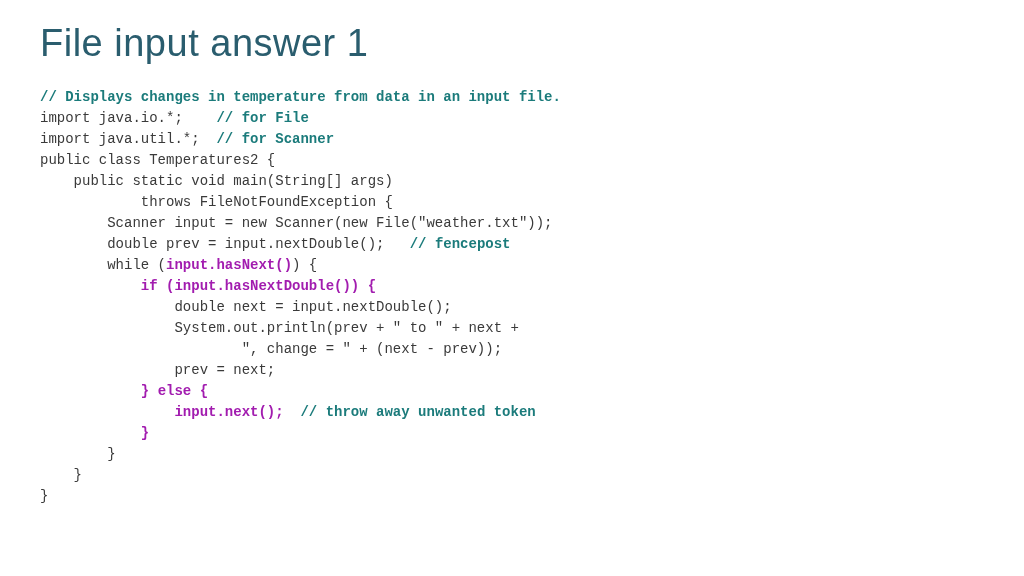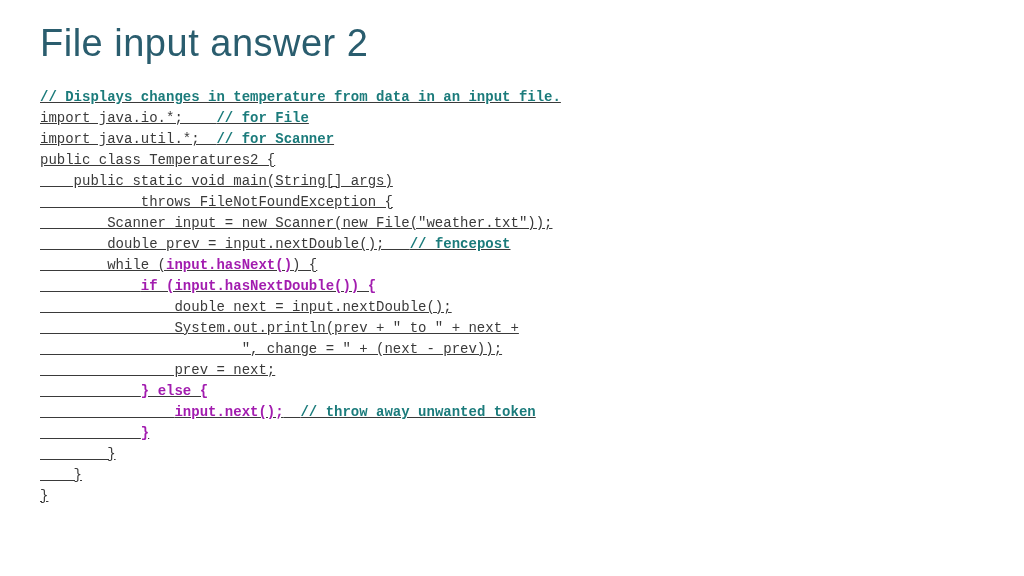--- a/index.html
+++ b/index.html
@@ -31,22 +31,22 @@
     white-space: pre;
   }
   .comment {
     color: #1b7b7b;
     font-weight: bold;
   }
   .bold {
     font-weight: bold;
     color: #a21caf;
   }
-  .lineblock { display: block; text-decoration: underline; }
+  .lineblock { display: block; }
 </style>
 </head>
 <body>
 
 <div class="slide">
-  <h1 class="title">File input answer 2</h1>
+  <h1 class="title">File input answer 1</h1>
 
   <pre class="code"><span class="lineblock"><span class="comment">// Displays changes in temperature from data in an input file.</span></span><span class="lineblock"></span><span class="lineblock"><span>import java.io.*;    </span><span class="comment">// for File</span></span><span class="lineblock"><span>import java.util.*;  </span><span class="comment">// for Scanner</span></span><span class="lineblock"></span><span class="lineblock">public class Temperatures2 {</span><span class="lineblock">    public static void main(String[] args)</span><span class="lineblock">            throws FileNotFoundException {</span><span class="lineblock">        Scanner input = new Scanner(new File("weather.txt"));</span><span class="lineblock"><span>        double prev = input.nextDouble();   </span><span class="comment">// fencepost</span></span><span class="lineblock"><span>        while (</span><span class="bold">input.hasNext()</span><span>) {</span></span><span class="lineblock"><span>            </span><span class="bold">if (input.hasNextDouble()) {</span></span><span class="lineblock">                double next = input.nextDouble();</span><span class="lineblock">                System.out.println(prev + " to " + next +</span><span class="lineblock">                        ", change = " + (next - prev));</span><span class="lineblock">                prev = next;</span><span class="lineblock"><span>            </span><span class="bold">} else {</span></span><span class="lineblock"><span>                </span><span class="bold">input.next();</span><span>  </span><span class="comment">// throw away unwanted token</span></span><span class="lineblock"><span>            </span><span class="bold">}</span></span><span class="lineblock">        }</span><span class="lineblock">    }</span><span class="lineblock">}</span></pre>
 </div>
 
 </body></html>

